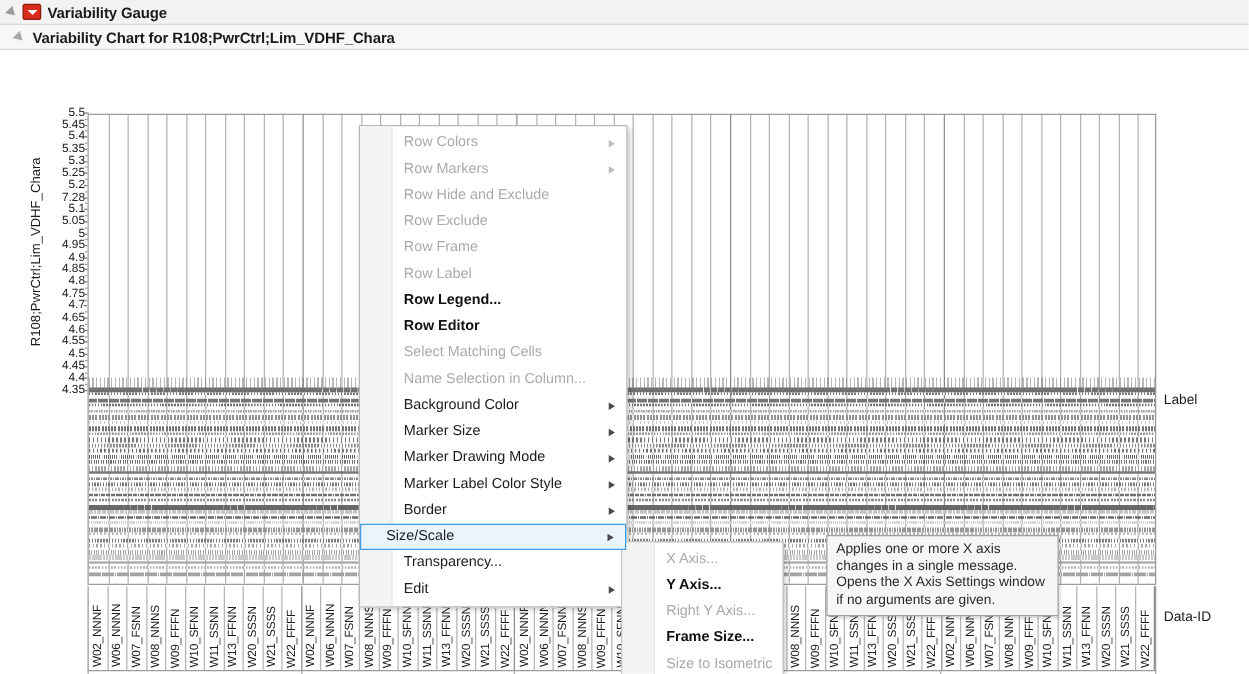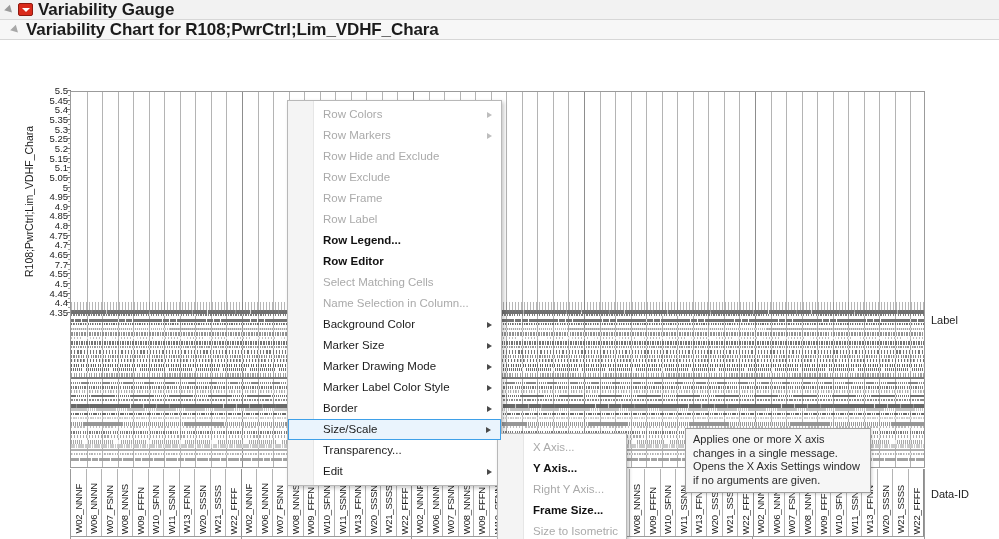--- a/index.html
+++ b/index.html
@@ -41,21 +41,21 @@
     position: relative;
   }
   .redbtn::after {
     content: ""; position: absolute; left: 3px; top: 4px;
     width: 0; height: 0;
     border-left: 4px solid transparent;
     border-right: 4px solid transparent;
     border-top: 4px solid #ffffff;
   }
   .outline-title {
-    font-size: 17px; font-weight: bold; color: #1b1b1b;
+    font-size: 12px; font-weight: bold; color: #1b1b1b;
     white-space: nowrap; letter-spacing: -0.1px;
   }
   .lvl2 .outline-title { margin-left: 2px; }
 
   
   #chartwrap { position: absolute; left: 0; top: 41px; width: 999px; height: 498px; }
 
   #ylabel {
     position: absolute; left: 22px; top: 50px;
     width: 14px; height: 220px;
@@ -158,33 +158,33 @@
   .mi .arrow {
     position: absolute; right: 9px; top: 50%; margin-top: -3px;
     width: 0; height: 0;
     border-top: 3.5px solid transparent;
     border-bottom: 3.5px solid transparent;
     border-left: 5px solid #4a4a4a;
   }
   .mi.disabled .arrow { border-left-color: #bdbdbd; }
   .mi.hl {
     background: #eaf4fd; border: 1px solid #3fa0e8; height: 21px; line-height: 19px;
-    padding-left: 34px;
+    padding-left: 20px;
   }
 
   #menu-main { left: 287px; top: 100px; width: 215px; }
   #menu-sub  { left: 497px; top: 433px; width: 130px; }
 
   
   #tooltip {
     position: absolute; left: 661px; top: 428px; width: 186px;
     background: #f6f6f6; border: 1px solid #9f9f9f;
     box-shadow: 1px 1px 3px rgba(0,0,0,0.18);
     padding: 4px 7px 5px 7px;
-    font-size: 11px; color: #2a2a2a; line-height: 13.5px; margin-left: 24px;
+    font-size: 11px; color: #2a2a2a; line-height: 13.5px;
   }
 </style>
 </head>
 <body>
 
 <div id="root">
 
   <div class="outline-bar lvl1">
     <span class="disclosure"></span>
     <span class="redbtn"></span>
@@ -213,21 +213,21 @@
         <div class="ytickmark minor" style="top: 37.7826px;"></div>
         <div class="ytick" style="top: 42.6087px;">5.3</div>
         <div class="ytickmark" style="top: 42.6087px;"></div>
         <div class="ytickmark minor" style="top: 47.4348px;"></div>
         <div class="ytick" style="top: 52.2609px;">5.25</div>
         <div class="ytickmark" style="top: 52.2609px;"></div>
         <div class="ytickmark minor" style="top: 57.087px;"></div>
         <div class="ytick" style="top: 61.913px;">5.2</div>
         <div class="ytickmark" style="top: 61.913px;"></div>
         <div class="ytickmark minor" style="top: 66.7391px;"></div>
-        <div class="ytick" style="top: 71.5652px;">5.15</div>
+        <div class="ytick" style="top: 71.5652px;">7.28</div>
         <div class="ytickmark" style="top: 71.5652px;"></div>
         <div class="ytickmark minor" style="top: 76.3913px;"></div>
         <div class="ytick" style="top: 81.2174px;">5.1</div>
         <div class="ytickmark" style="top: 81.2174px;"></div>
         <div class="ytickmark minor" style="top: 86.0435px;"></div>
         <div class="ytick" style="top: 90.8696px;">5.05</div>
         <div class="ytickmark" style="top: 90.8696px;"></div>
         <div class="ytickmark minor" style="top: 95.6957px;"></div>
         <div class="ytick" style="top: 100.522px;">5</div>
         <div class="ytickmark" style="top: 100.522px;"></div>
@@ -246,21 +246,21 @@
         <div class="ytickmark minor" style="top: 143.957px;"></div>
         <div class="ytick" style="top: 148.783px;">4.75</div>
         <div class="ytickmark" style="top: 148.783px;"></div>
         <div class="ytickmark minor" style="top: 153.609px;"></div>
         <div class="ytick" style="top: 158.435px;">4.7</div>
         <div class="ytickmark" style="top: 158.435px;"></div>
         <div class="ytickmark minor" style="top: 163.261px;"></div>
         <div class="ytick" style="top: 168.087px;">4.65</div>
         <div class="ytickmark" style="top: 168.087px;"></div>
         <div class="ytickmark minor" style="top: 172.913px;"></div>
-        <div class="ytick" style="top: 177.739px;">7.7</div>
+        <div class="ytick" style="top: 177.739px;">4.6</div>
         <div class="ytickmark" style="top: 177.739px;"></div>
         <div class="ytickmark minor" style="top: 182.565px;"></div>
         <div class="ytick" style="top: 187.391px;">4.55</div>
         <div class="ytickmark" style="top: 187.391px;"></div>
         <div class="ytickmark minor" style="top: 192.217px;"></div>
         <div class="ytick" style="top: 197.043px;">4.5</div>
         <div class="ytickmark" style="top: 197.043px;"></div>
         <div class="ytickmark minor" style="top: 201.87px;"></div>
         <div class="ytick" style="top: 206.696px;">4.45</div>
         <div class="ytickmark" style="top: 206.696px;"></div>

